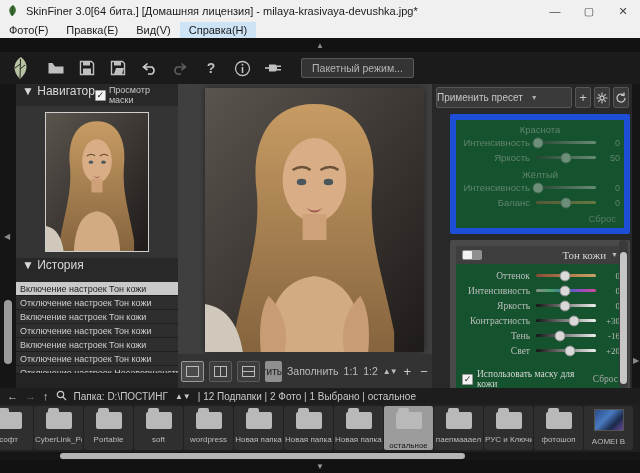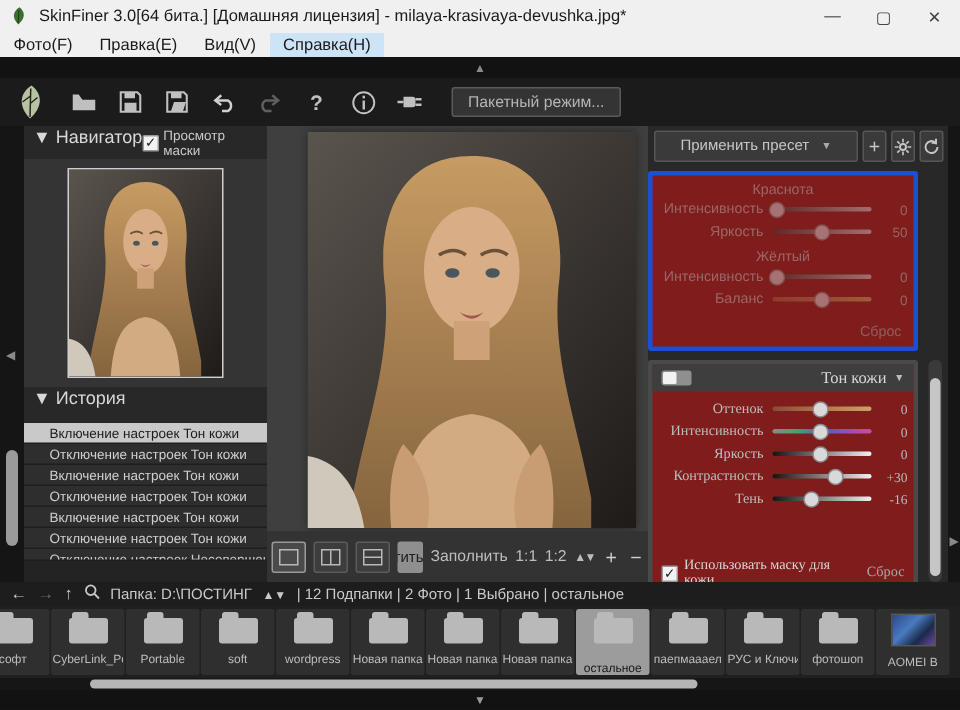--- a/index.html
+++ b/index.html
@@ -39,21 +39,21 @@
   #leftpanel { left:16px; top:0; width:162px; height:304px; background:#282828; }
   .panelhdr { height:22px; display:flex; padding:0 6px; color:#d8d8d8; font-size:12px; }
   .panelhdr .hdrtitle { white-space:nowrap; }
   .cbx { width:11px; height:11px; background:#f2f2f2; border:1px solid #999; display:inline-flex; align-items:center; justify-content:center; font-size:9px; color:#222; border-radius:1px; flex:none; }
   #navheader .mask { margin-left:auto; display:flex; align-items:center; gap:3px; font-size:9px; color:#c8c8c8; }
   #navbody { height:152px; background:#343434; display:flex; align-items:center; justify-content:center; }
   #navthumb { width:104px; height:140px; border:1px solid #cfcfcf; }
   #navthumb svg { width:100%; height:100%; display:block; }
   #histheader { height:24px; }
   #histlist { height:106px; overflow:hidden; background:#232323; }
-  .histrow { height:14px; line-height:14px; font-size:9px; color:#cecece; background:#2e2e2e; border-bottom:1px solid #1e1e1e; padding:0 17px; white-space:nowrap; overflow:hidden; }
+  .histrow { height:14px; line-height:14px; font-size:9px; color:#cecece; background:#2e2e2e; border-bottom:1px solid #1e1e1e; padding:0 4px; white-space:nowrap; overflow:hidden; }
   .histrow.selected { background:#c9c9c9; color:#1c1c1c; }
   .histrow.clipped { height:8px; }
 
   #canvas { left:178px; top:0; width:254px; height:304px; background:#3f3f3f; }
   #mainphoto { position:absolute; left:27px; top:4px; width:219px; height:264px; box-shadow:0 0 6px rgba(0,0,0,.45); }
   #mainphoto svg { width:100%; height:100%; display:block; }
   #previewbar { position:absolute; left:0; top:270px; width:254px; height:34px; background:#333333; display:flex; align-items:center; gap:5px; padding-left:3px; }
   .viewbtn { width:23px; height:21px; background:#3d3d3d; border:1px solid #5c5c5c; display:flex; align-items:center; justify-content:center; border-radius:2px; flex:none; }
   .viewbtn.sel { background:#4a4a4a; border-color:#9a9a9a; }
   .vb-in { width:13px; height:11px; border:1px solid #b9b9b9; }
@@ -61,25 +61,25 @@
   .vb-split-v div { flex:1; border-right:1px solid #b9b9b9; } .vb-split-v div:last-child{border-right:none;}
   .vb-split-h { width:13px; height:11px; border:1px solid #b9b9b9; display:flex; flex-direction:column; }
   .vb-split-h div { flex:1; border-bottom:1px solid #b9b9b9; } .vb-split-h div:last-child{border-bottom:none;}
   #fitbtn { width:17px; height:21px; background:#8f8f8f; color:#202020; font-size:10px; line-height:21px; overflow:hidden; direction:rtl; white-space:nowrap; border-radius:2px; flex:none; }
   .pvlabel { font-size:10.5px; color:#bdbdbd; white-space:nowrap; }
   .pvspin { font-size:8px; color:#bdbdbd; letter-spacing:-1px; }
   .pvzoom { font-size:13px; color:#cfcfcf; padding:0 2px; }
 
   #rightpanel { left:432px; top:0; width:200px; height:304px; background:#282828; }
   #presetrow { position:absolute; left:4px; top:3px; width:193px; height:22px; display:flex; gap:3px; }
-  #presetdd { width:136px; height:21px; background:#3a3a3a; border:1px solid #565656; border-radius:2px; display:flex; align-items:center; justify-content:center; gap:8px; color:#c5c5c5; font-size:10px; }
+  #presetdd { width:136px; height:21px; background:#3a3a3a; border:1px solid #565656; border-radius:2px; display:flex; align-items:center; gap:8px; color:#c5c5c5; font-size:10px; }
   #presetdd .ddarrow { font-size:7px; color:#aaa; }
   .sqbtn { width:16px; height:21px; background:#3a3a3a; border:1px solid #565656; border-radius:2px; color:#c5c5c5; font-size:13px; display:flex; align-items:center; justify-content:center; }
 
-  .inset { position:absolute; left:0; width:180px; background:#7f1d1d; border:3px solid #1d4ed8; border-radius:2px; }
+  .inset { position:absolute; left:18px; width:180px; background:#14532d; border:6px solid #1d4ed8; border-radius:2px; }
   #colorbox { top:30px; height:120px; }
   #colorbox .inner { opacity:.45; }
   .groupttl { text-align:center; font-size:9.5px; color:#bdbdbd; margin-top:4px; }
   .srow { display:flex; align-items:center; height:15px; padding:0 4px; }
   .slabel { width:76px; text-align:right; font-size:9.5px; color:#bdbdbd; padding-right:6px; white-space:nowrap; flex:none; }
   .track { position:relative; flex:1; height:3px; border-radius:2px; background:linear-gradient(90deg,#303030,#e8e8e8); }
   .g-hue { background:linear-gradient(90deg,#8a4a38,#b07848,#c9a266); }
   .g-sat { background:linear-gradient(90deg,#8a8a8a,#4aa06a,#3a6ac0,#9a4ac0,#d04a9a); }
   .g-lum { background:linear-gradient(90deg,#141414,#f0f0f0); }
   .g-bal { background:linear-gradient(90deg,#a85a48,#c0a858); }
@@ -410,20 +410,27 @@
               </div>
             <span class="sval">+30</span>
           </div>
           <div class="srow">
             <span class="slabel">Тень</span>
             <div class="track g-lum">
                 <div class="thumb" style="left: 40%;"></div>
               </div>
             <span class="sval">-16</span>
           </div>
+          <div class="srow">
+            <span class="slabel">Свет</span>
+            <div class="track g-lum">
+                <div class="thumb" style="left: 57%;"></div>
+              </div>
+            <span class="sval">+20</span>
+          </div>
         </div>
         <div id="skincb">
           <span class="cbx">✓</span>
           <span>Использовать маску для кожи</span>
           <span class="reset">Сброс</span>
         </div>
       </div>
 
       <div id="rpscroll">
           <div class="rpthumb"></div>

